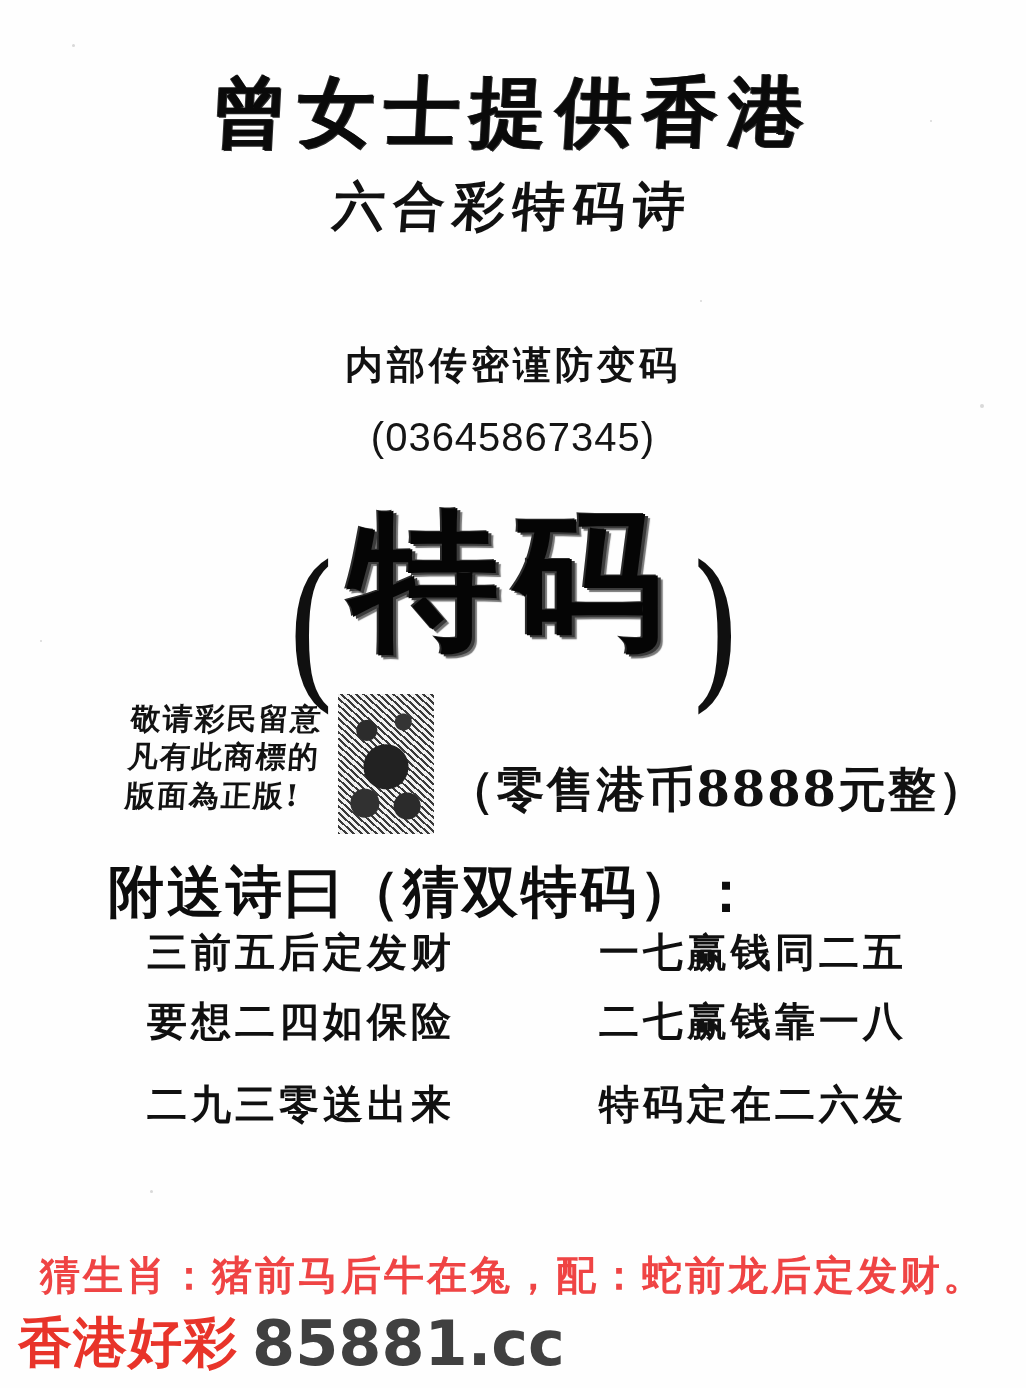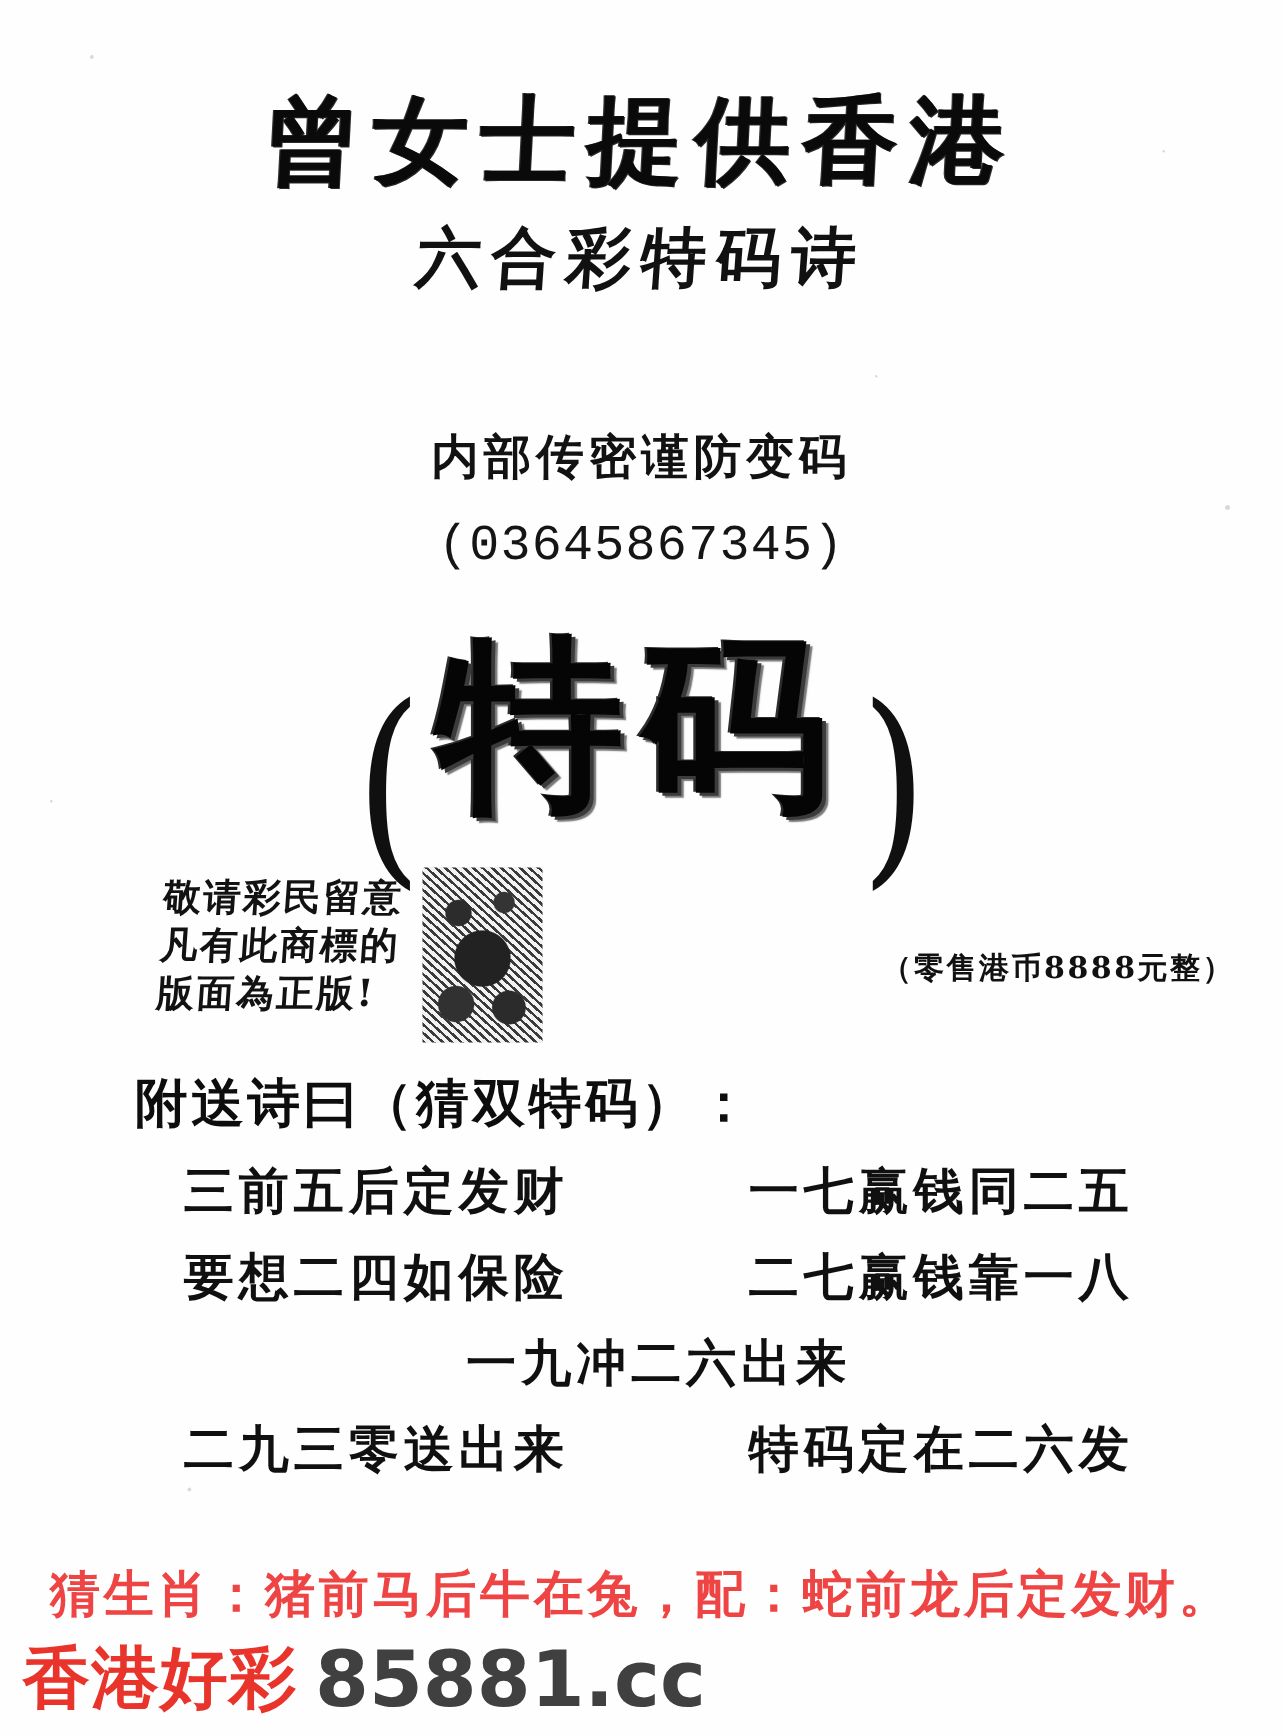--- a/index.html
+++ b/index.html
@@ -70,21 +70,21 @@
   }
   .serial {
     position: absolute;
     top: 415px;
     left: 0;
     width: 100%;
     text-align: center;
     font-size: 40px;
     letter-spacing: 1px;
     color: #151515;
-    font-family: Liberation Mono, monospace;
+    font-family: Liberation Sans, sans-serif;
   }
 
   .bigword-wrap {
     position: absolute;
     top: 505px;
     left: 0;
     width: 100%;
     text-align: center;
     height: 180px;
   }
@@ -135,31 +135,31 @@
       radial-gradient(circle at 72% 80%, #1a1a1a 0 13px, transparent 14px),
       repeating-linear-gradient(42deg, #2a2a2a 0 2px, #f2f2f2 2px 5px),
       #dcdcdc;
     opacity: .92;
   }
 
   .price {
     position: absolute;
     top: 758px;
     right: 38px;
-    font-size: 24px;
+    font-size: 48px;
     font-weight: 700;
     letter-spacing: 2px;
     color: #111;
   }
 
   .poem-head {
     position: absolute;
     top: 855px;
     left: 108px;
-    font-size: 42px;
+    font-size: 56px;
     font-weight: 700;
     letter-spacing: 3px;
     color: #0d0d0d;
   }
 
   .poem {
     position: absolute;
     top: 925px;
     left: 0;
     width: 100%;
@@ -262,21 +262,20 @@
   <div class="poem">
     <div class="poem-row">
       <div class="poem-cell left">三前五后定发财</div>
       <div class="poem-cell right">一七赢钱同二五</div>
     </div>
     <div class="poem-row">
       <div class="poem-cell left">要想二四如保险</div>
       <div class="poem-cell right">二七赢钱靠一八</div>
     </div>
     <div class="poem-row">
-      <div class="poem-cell left">一九冲二六出来</div>
     </div>
     <div class="poem-row">
       <div class="poem-cell left">二九三零送出来</div>
       <div class="poem-cell right">特码定在二六发</div>
     </div>
   </div>
 
   <div class="zodiac">猜生肖：猪前马后牛在兔，配：蛇前龙后定发财。</div>
 
   <div class="footer">

